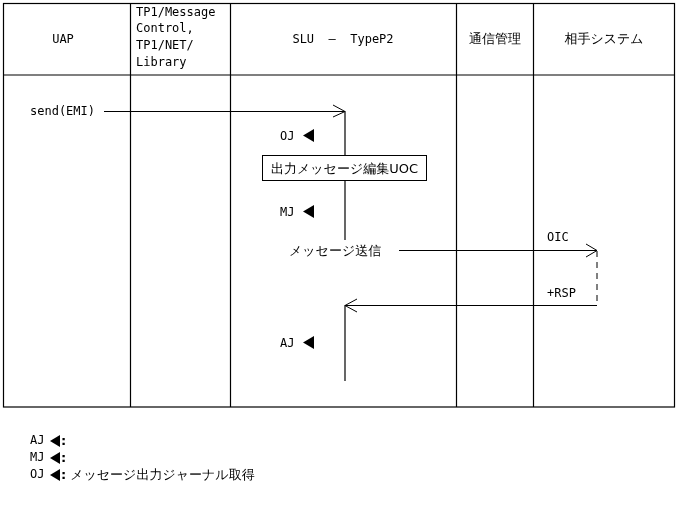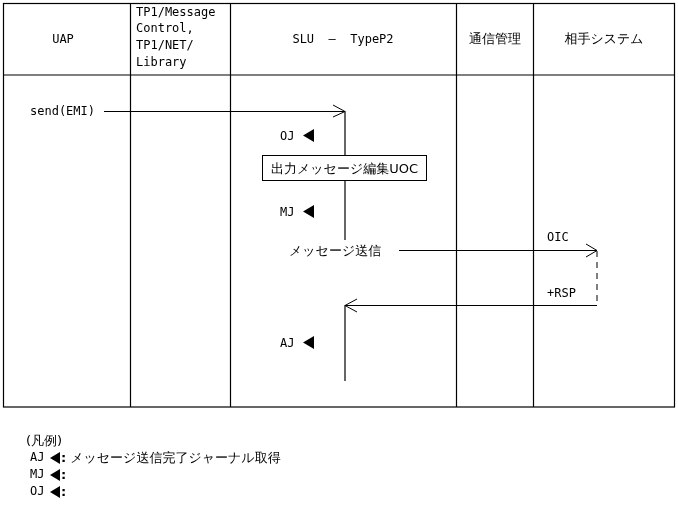--- a/index.html
+++ b/index.html
@@ -84,32 +84,29 @@
     <polyline points="357,299 345,305.5 357,312" fill="none" stroke="#000" stroke-width="1"></polyline>
   </g>
 
   <g>
     <text class="mono" x="280" y="347">AJ</text>
     <polygon points="303,342.5 314,336 314,349" fill="#000"></polygon>
   </g>
 </svg>
 
 <div class="legend">
-  <div class="row first">
-      <span>(凡例)</span>
-    </div>
   <div class="row">
     <span class="code">AJ</span>
     <span class="tri"></span>
     <span class="colon">:</span>
-    <span>メッセージ送信完了ジャーナル取得</span>
   </div>
   <div class="row">
     <span class="code">MJ</span>
     <span class="tri"></span>
     <span class="colon">:</span>
   </div>
   <div class="row">
     <span class="code">OJ</span>
     <span class="tri"></span>
     <span class="colon">:</span>
+    <span>メッセージ出力ジャーナル取得</span>
   </div>
 </div>
 
 </body></html>

